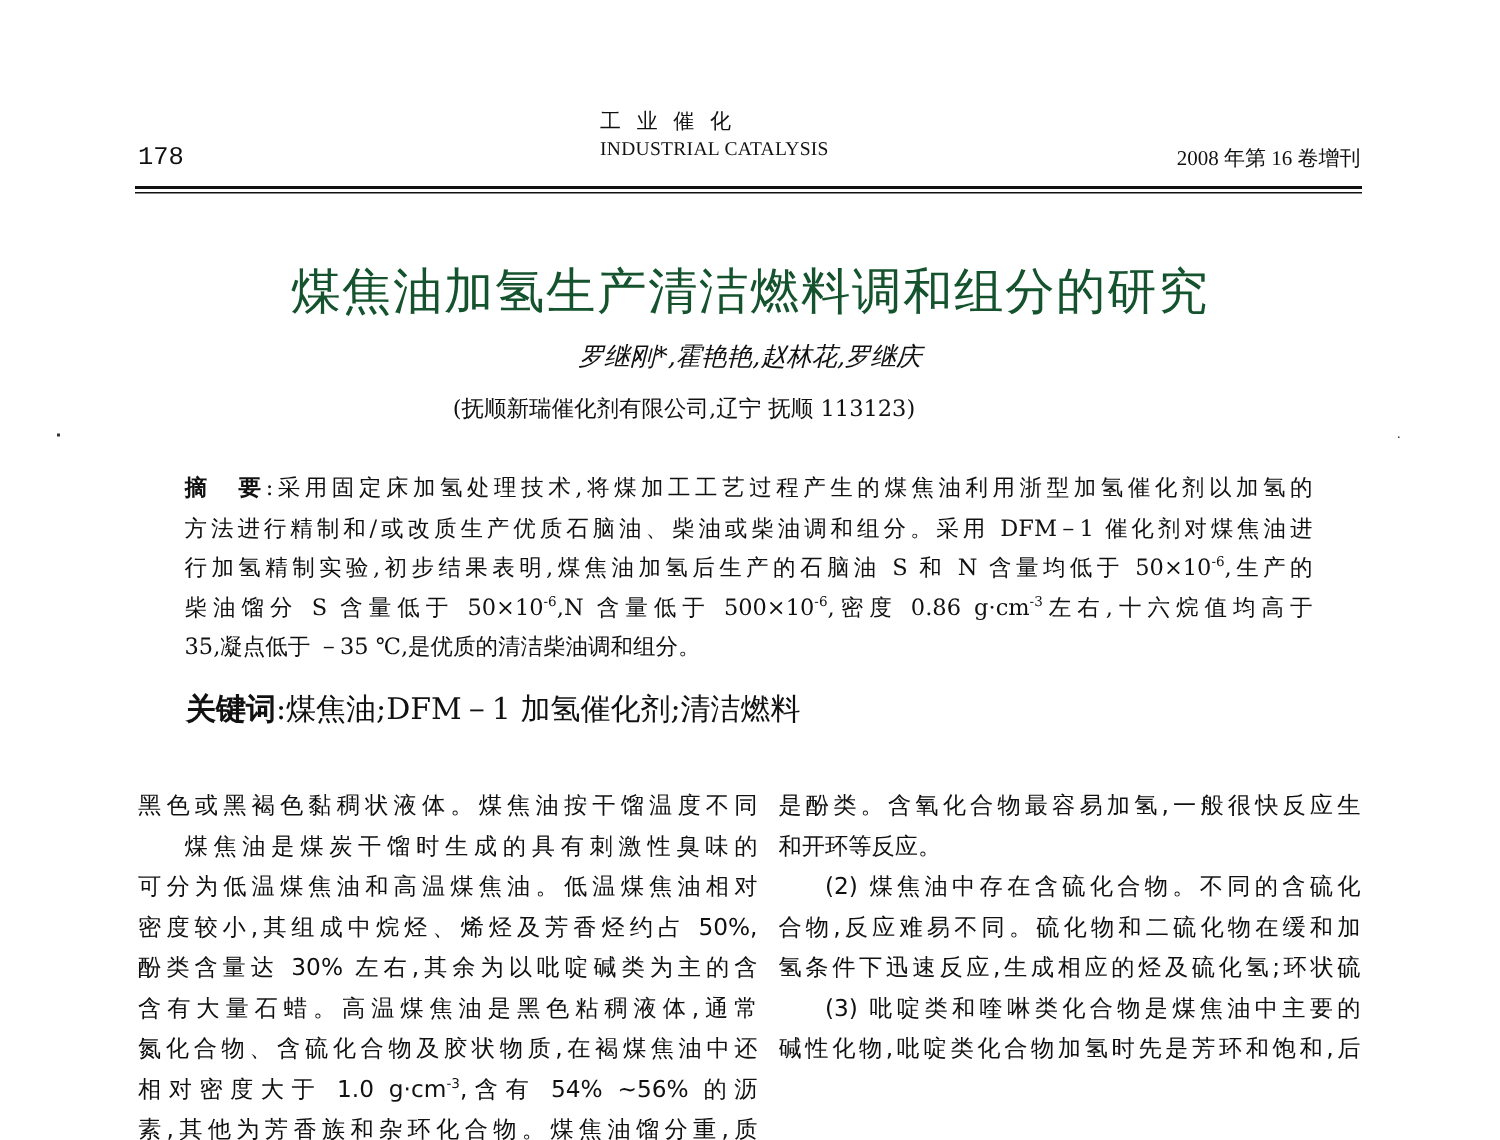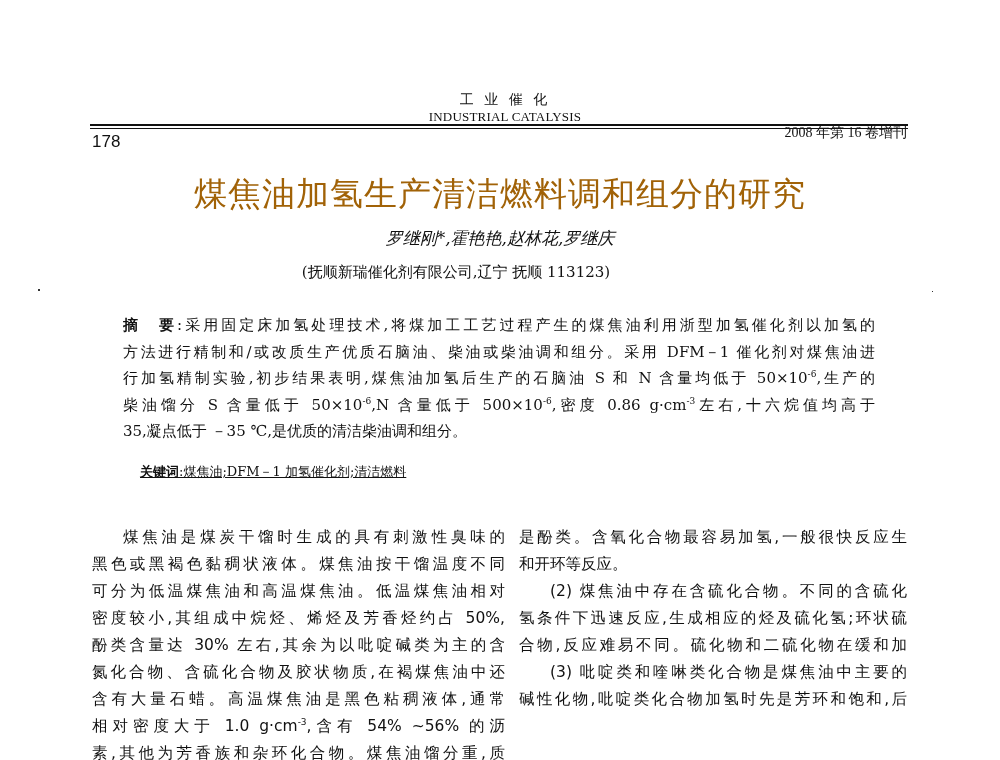--- a/index.html
+++ b/index.html
@@ -4,43 +4,43 @@
   <style>
     html, body { margin: 0; padding: 0; background: #ffffff; }
     body {
       width: 1000px; height: 760px; overflow: hidden; position: relative;
       font-family: "DejaVu Serif", "Liberation Serif", serif;
       color: #111;
     }
     .page { position: absolute; left: 0; top: 0; width: 1000px; height: 760px; }
 
     
-    .hdr-page { position: absolute; left: 92px; top: 96px; font-size: 17px; font-family: Liberation Sans, sans-serif; margin-top: 36px; }
-    .hdr-center { position: absolute; left: 400px; width: 210px; top: 72px; text-align: center; margin-top: 18px; }
+    .hdr-page { position: absolute; left: 92px; top: 96px; font-size: 17px; font-family: Liberation Mono, monospace; }
+    .hdr-center { position: absolute; left: 400px; width: 210px; top: 72px; text-align: left; }
     .hdr-cn { font-size: 14px; letter-spacing: 3px; line-height: 18px; }
     .hdr-en { font-size: 13px; font-family: Liberation Serif, serif; line-height: 18px; letter-spacing: 0.2px; }
-    .hdr-issue { position: absolute; right: 93px; top: 97px; font-size: 14px; font-family: "Liberation Serif", serif; margin-top: 27px; }
+    .hdr-issue { position: absolute; right: 93px; top: 97px; font-size: 14px; font-family: "Liberation Serif", serif; }
     .hdr-rule { position: absolute; left: 90px; width: 818px; top: 124px; height: 2px; border-top: 2px solid #111; }
     .hdr-rule2 { position: absolute; left: 90px; width: 818px; top: 128px; height: 0; border-top: 1px solid #111; }
 
     
     .title {
       position: absolute; left: 0; width: 1000px; top: 174px; text-align: center;
       font-family: "DejaVu Sans", "Liberation Sans", sans-serif;
-      font-size: 33px; letter-spacing: 1px; line-height: 40px; color: #a16207;
+      font-size: 33px; letter-spacing: 1px; line-height: 40px; color: #14532d;
     }
     .authors { position: absolute; left: 0; width: 1000px; top: 227px; text-align: center; font-size: 17px; line-height: 22px; font-style: italic; }
     .affil { position: absolute; left: 0; width: 912px; top: 262px; text-align: center; font-size: 15px; line-height: 20px; }
 
     .speck { position: absolute; width: 2px; height: 2px; background: #333; }
 
     
     .abstract { position: absolute; left: 123px; width: 752px; top: 312px; font-size: 15px; line-height: 26.5px; }
     .abstract .lbl { font-weight: bold; font-family: "DejaVu Sans", sans-serif; }
-    .kw { position: absolute; left: 140px; width: 752px; top: 460px; font-size: 13px; line-height: 24px; text-decoration: underline; }
+    .kw { position: absolute; left: 124px; width: 752px; top: 460px; font-size: 20px; line-height: 24px; }
     .kw .lbl { font-weight: bold; font-family: "DejaVu Sans", sans-serif; }
 
     
     .col { position: absolute; top: 524px; font-family: "DejaVu Sans", "Liberation Sans", sans-serif; font-size: 15.5px; line-height: 27px; color: #111; }
     .col-left { left: 92px; width: 413px; }
     .col-right { left: 519px; width: 388px; }
     .line { display: block; white-space: nowrap; overflow: hidden; text-align: justify; text-align-last: justify; }
     .line.last { text-align-last: left; }
     .indent { padding-left: 31px; }
     sup { font-size: 9px; line-height: 0; vertical-align: 6px; }
@@ -72,34 +72,34 @@
     <span class="line"><span>行加氢精制实验,初步结果表明,煤焦油加氢后生产的石脑油 S 和 N 含量均低于 50×10</span><sup>-6</sup><span>,生产的</span></span>
     <span class="line"><span>柴油馏分 S 含量低于 50×10</span><sup>-6</sup><span>,N 含量低于 500×10</span><sup>-6</sup><span>,密度 0.86 g·cm</span><sup>-3</sup><span>左右,十六烷值均高于</span></span>
     <span class="line last">35,凝点低于 －35 ℃,是优质的清洁柴油调和组分。</span>
   </div>
 
   <div class="kw">
     <span class="lbl">关键词</span><span>:煤焦油;DFM－1 加氢催化剂;清洁燃料</span>
   </div>
 
   <div class="col col-left">
+    <span class="line">黑色或黑褐色黏稠状液体。煤焦油按干馏温度不同</span>
     <span class="line indent">煤焦油是煤炭干馏时生成的具有刺激性臭味的</span>
-    <span class="line">黑色或黑褐色黏稠状液体。煤焦油按干馏温度不同</span>
     <span class="line">可分为低温煤焦油和高温煤焦油。低温煤焦油相对</span>
     <span class="line">密度较小,其组成中烷烃、烯烃及芳香烃约占 50%,</span>
     <span class="line">酚类含量达 30% 左右,其余为以吡啶碱类为主的含</span>
+    <span class="line">含有大量石蜡。高温煤焦油是黑色粘稠液体,通常</span>
     <span class="line">氮化合物、含硫化合物及胶状物质,在褐煤焦油中还</span>
-    <span class="line">含有大量石蜡。高温煤焦油是黑色粘稠液体,通常</span>
     <span class="line"><span>相对密度大于 1.0 g·cm</span><sup>-3</sup><span>,含有 54% ~56% 的沥</span></span>
     <span class="line">素,其他为芳香族和杂环化合物。煤焦油馏分重,质</span>
   </div>
 
   <div class="col col-right">
     <span class="line">是酚类。含氧化合物最容易加氢,一般很快反应生</span>
     <span class="line last">和开环等反应。</span>
     <span class="line indent">(2) 煤焦油中存在含硫化合物。不同的含硫化</span>
+    <span class="line">合物,反应难易不同。硫化物和二硫化物在缓和加</span>
     <span class="line">氢条件下迅速反应,生成相应的烃及硫化氢;环状硫</span>
-    <span class="line">合物,反应难易不同。硫化物和二硫化物在缓和加</span>
     <span class="line indent">(3) 吡啶类和喹啉类化合物是煤焦油中主要的</span>
     <span class="line">碱性化物,吡啶类化合物加氢时先是芳环和饱和,后</span>
   </div>
 
 </div>
 
 </body></html>

